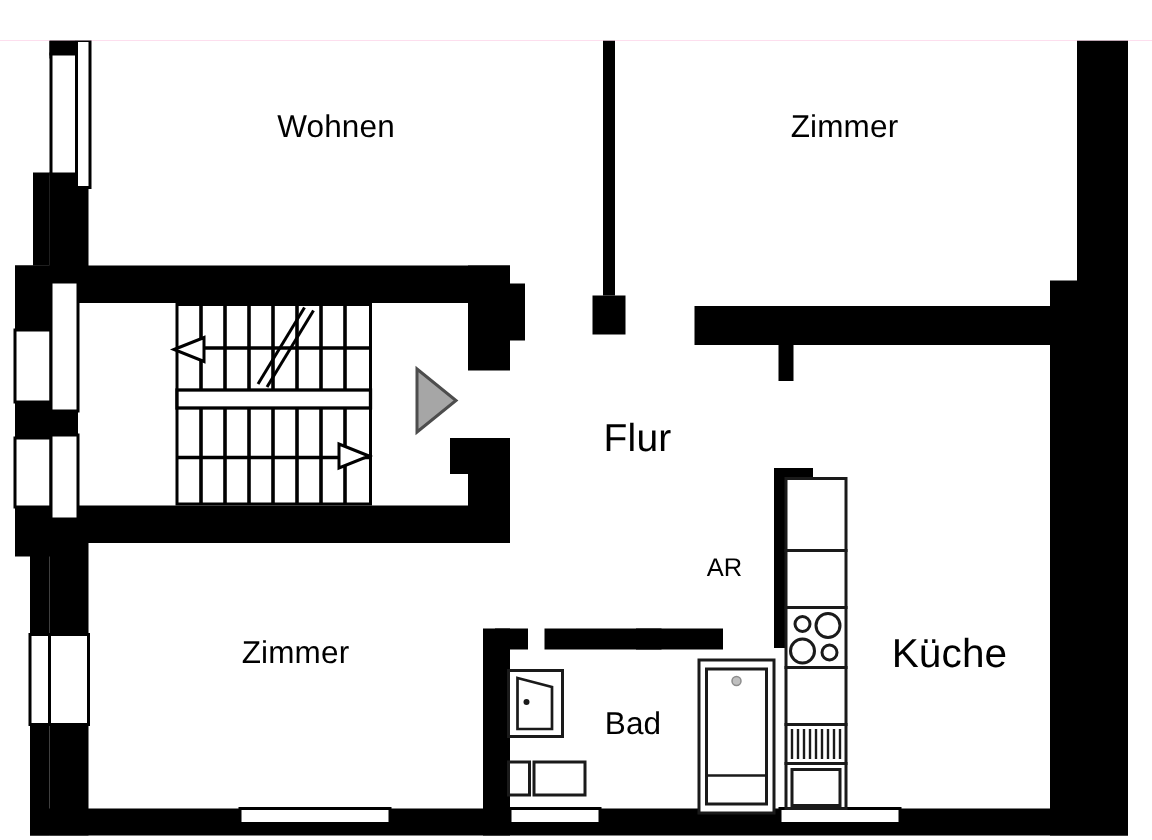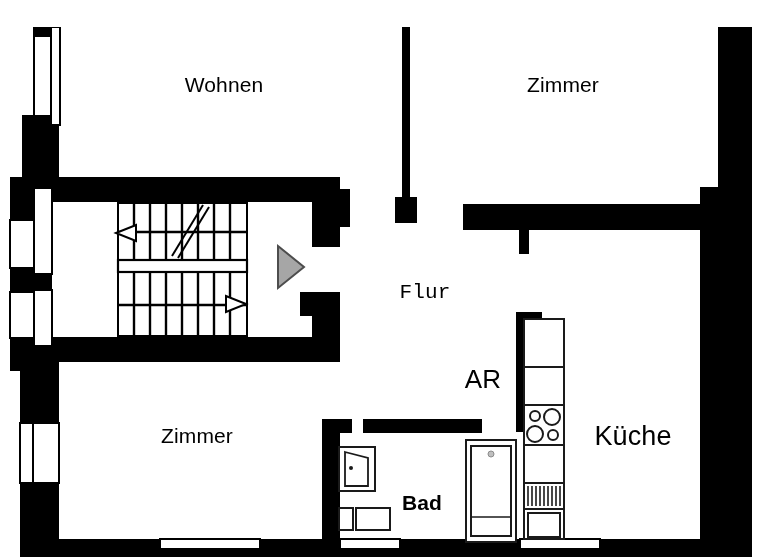--- a/index.html
+++ b/index.html
@@ -211,23 +211,23 @@
       <rect x="339" y="481" width="14" height="22"></rect>
       <rect x="356" y="481" width="34" height="22"></rect>
     </g>
 
   </svg>
 
   <div class="room-label" style="left:224px; top:58px; font-size:21px;">Wohnen</div>
 
   <div class="room-label" style="left:563px; top:58px; font-size:21px;">Zimmer</div>
 
-  <div class="room-label" style="left:425px; top:265px; font-size:21px;font-family:Liberation Mono, monospace;">Flur</div>
-
-  <div class="room-label" style="left:483px; top:352px; font-size:26px;">AR</div>
+  <div class="room-label" style="left:425px; top:265px; font-size:26px;">Flur</div>
+
+  <div class="room-label" style="left:483px; top:352px; font-size:17px;">AR</div>
 
   <div class="room-label" style="left:633px; top:409px; font-size:27px;">Küche</div>
 
-  <div class="room-label" style="left:422px; top:476px; font-size:21px;font-weight:bold;">Bad</div>
+  <div class="room-label" style="left:422px; top:456px; font-size:21px;">Bad</div>
 
   <div class="room-label" style="left:197px; top:409px; font-size:21px;">Zimmer</div>
 
 </div>
 
 </body></html>

